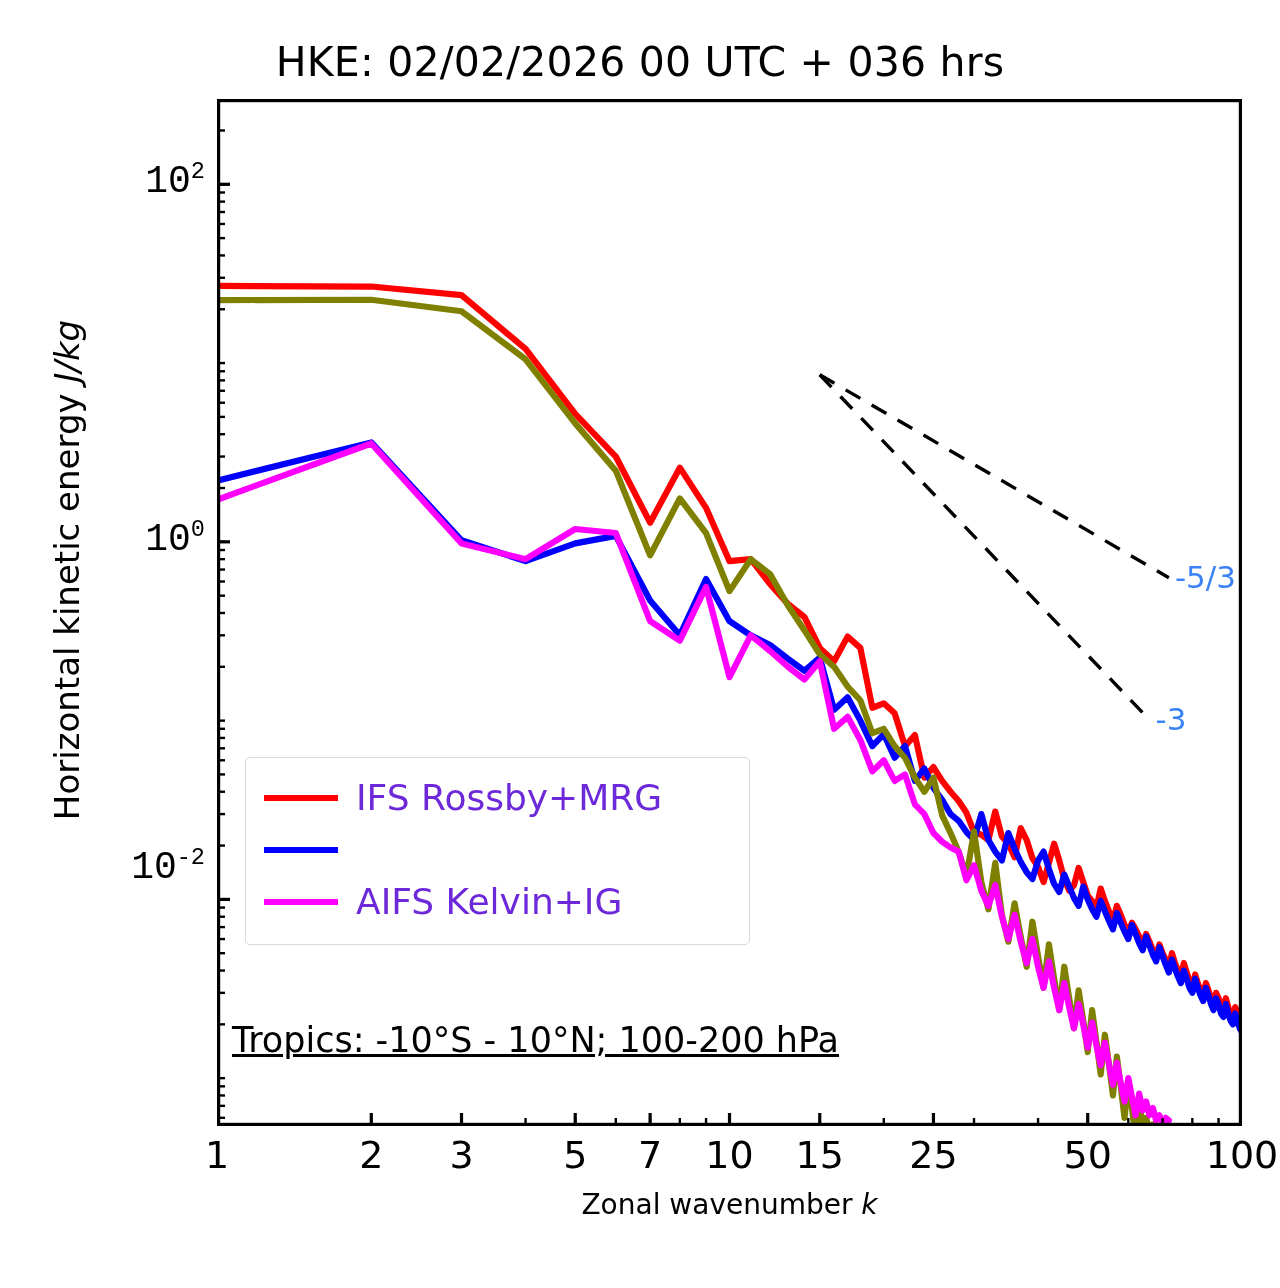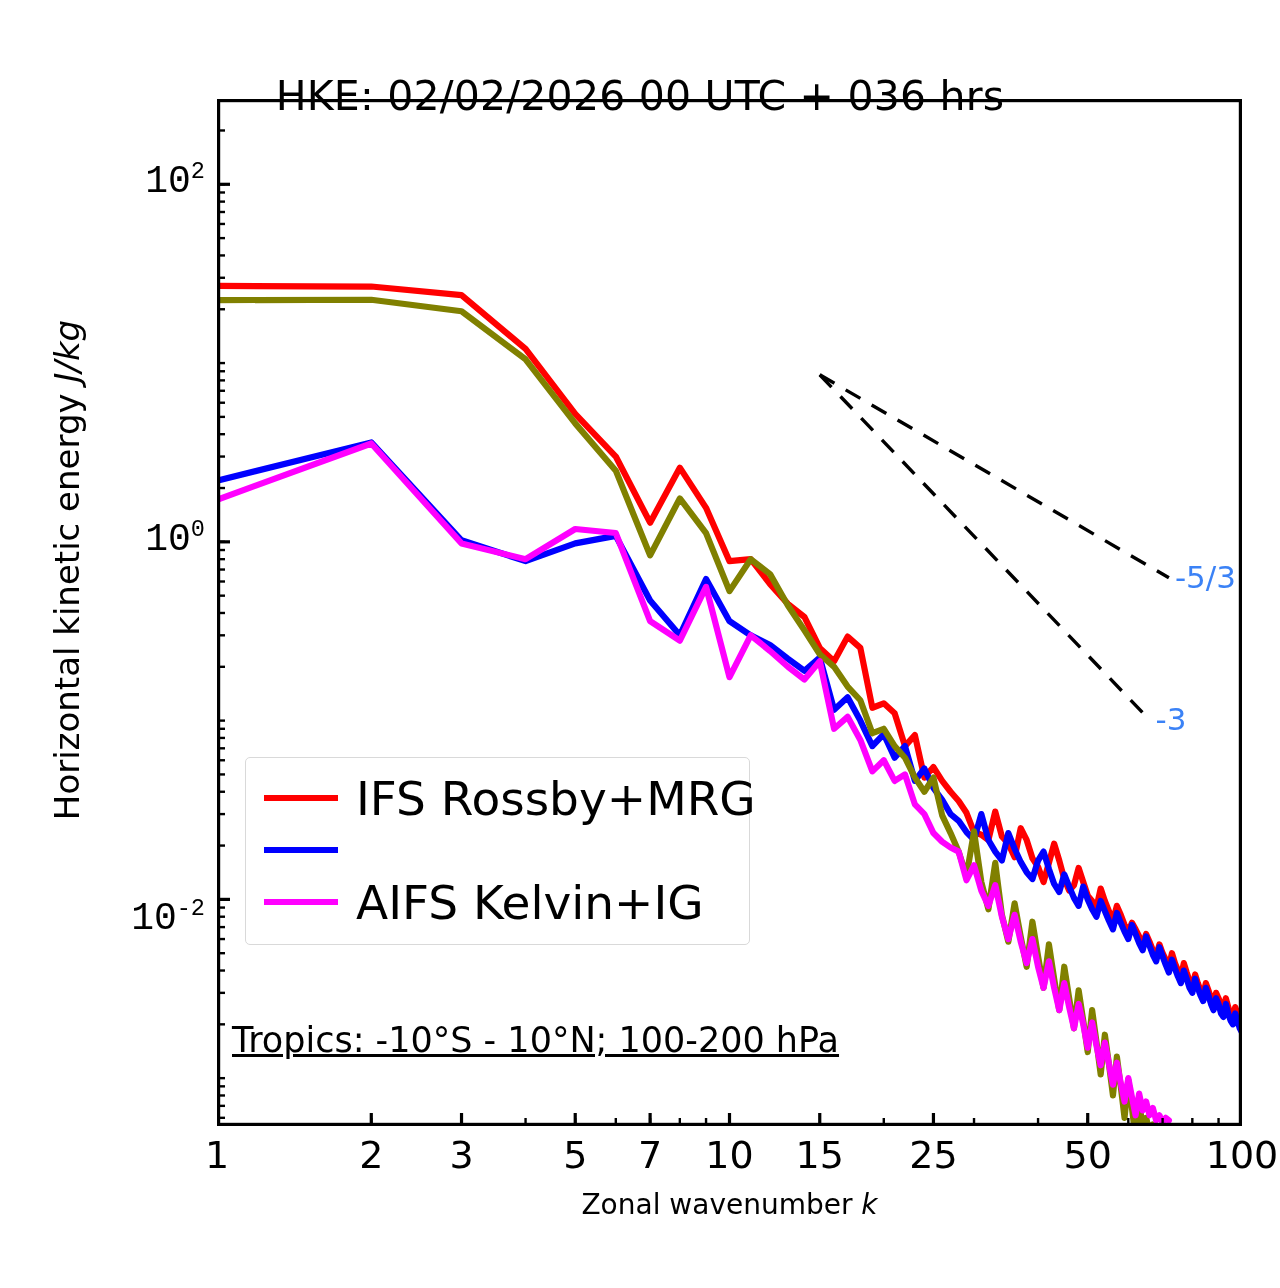--- a/index.html
+++ b/index.html
@@ -1,21 +1,21 @@
 <!DOCTYPE html>
 <html><head>
 <meta charset="utf-8">
 <style>
   html,body{margin:0;padding:0;background:#ffffff;}
   body{width:1280px;height:1288px;font-family:"DejaVu Sans",sans-serif;overflow:hidden;}
   #root{position:relative;width:1280px;height:1288px;background:#ffffff;}
 
   #chart-title{
     position:absolute;left:0;top:38px;width:1280px;text-align:center;
-    font-size:41px;color:#000;letter-spacing:.2px;white-space:nowrap;margin-top:34px;
+    font-size:41px;color:#000;letter-spacing:.2px;white-space:nowrap;
   }
 
   #ylabel{
     position:absolute;left:-303px;top:550px;width:740px;
     transform:rotate(-90deg);transform-origin:center center;
     text-align:center;font-size:34px;color:#000;white-space:nowrap;
   }
   #ylabel .it{font-style:italic;}
 
   #xlabel{
@@ -38,21 +38,21 @@
        text-align:right;font-family:Liberation Mono, monospace;}
   .ytl sup{font-size:.62em;vertical-align:super;}
 
   #legend{
     position:absolute;left:245px;top:757px;width:505px;
     background:#fff;border:1.6px solid #d9d9d9;border-radius:5px;
     padding:14px 18px 16px 18px;box-sizing:border-box;
   }
   .lrow{display:flex;align-items:center;height:52px;}
   .lswatch{width:74px;height:0;border-top-width:6.5px;border-top-style:solid;margin-right:18px;flex:0 0 auto;}
-  .ltext{font-size:47px;color:#000000;white-space:nowrap;line-height:1;}
+  .ltext{font-size:36px;color:#6d28d9;white-space:nowrap;line-height:1;}
 
   #subnote{position:absolute;left:232px;top:1020px;font-size:35px;color:#000;white-space:nowrap;text-decoration:underline;}
 
   .slopelabel{position:absolute;font-size:31px;color:#3b82f6;white-space:nowrap;}
 </style>
 </head>
 <body>
 
 <div id="root">
 
@@ -258,21 +258,21 @@
       <div class="xtl" style="left: 650.113px;">7</div>
       <div class="xtl" style="left: 729.5px;">10</div>
       <div class="xtl" style="left: 819.747px;">15</div>
       <div class="xtl" style="left: 933.444px;">25</div>
       <div class="xtl" style="left: 1087.72px;">50</div>
       <div class="xtl" style="left: 1242px;">100</div>
     </div>
   <div id="ytick-labels">
       <div class="ytl" style="top: 158.296px;"><span>10</span><sup>2</sup></div>
       <div class="ytl" style="top: 515.841px;"><span>10</span><sup>0</sup></div>
-      <div class="ytl" style="top: 895px;"><span>10</span><sup>-2</sup></div>
+      <div class="ytl" style="top: 844px;"><span>10</span><sup>-2</sup></div>
     </div>
   <div id="slope-labels">
       <div class="slopelabel" style="left: 1174.88px; top: 558.762px;">-5/3</div>
       <div class="slopelabel" style="left: 1155.52px; top: 700.874px;">-3</div>
     </div>
 
   <div id="legend">
       <div class="lrow">
         <div class="lswatch" style="border-top-color: rgb(255, 0, 0);"></div>
         <div class="ltext">IFS Rossby+MRG</div>

